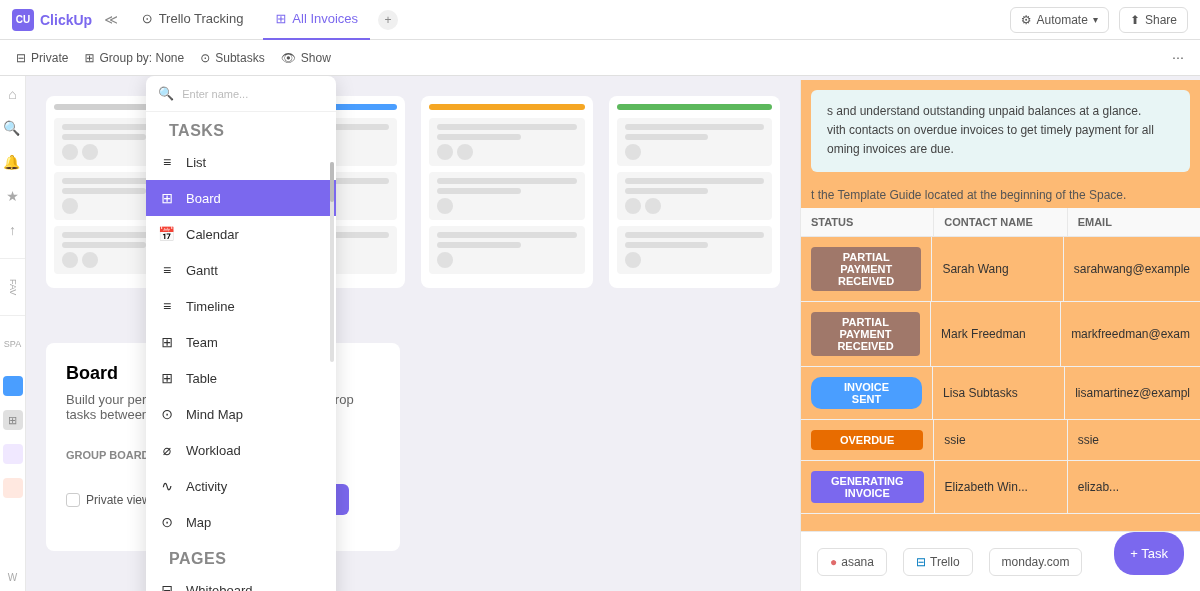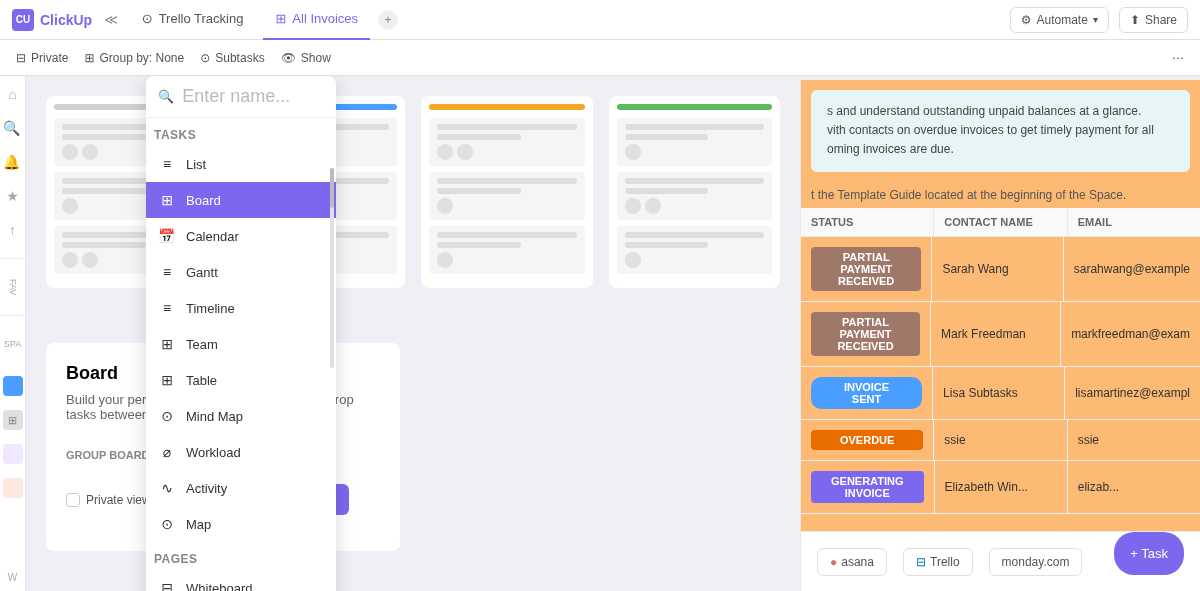--- a/index.html
+++ b/index.html
@@ -51,23 +51,23 @@
     .config-select { display: flex; align-items: center; gap: 6px; border: 1px solid #ddd; border-radius: 6px; padding: 5px 10px; font-size: 12px; color: #555; cursor: pointer; }
     .board-options { display: flex; align-items: center; gap: 16px; margin-bottom: 16px; }
     .checkbox-item { display: flex; align-items: center; gap: 6px; font-size: 12px; color: #555; cursor: pointer; }
     .checkbox { width: 14px; height: 14px; border: 1px solid #ccc; border-radius: 3px; }
     .add-board-btn { background: #7b68ee; color: white; border: none; border-radius: 6px; padding: 8px 20px; font-size: 13px; font-weight: 500; cursor: pointer; float: right; }
 
     
     .dropdown-overlay { position: absolute; top: 0; left: 0; right: 0; bottom: 0; z-index: 10; }
     .dropdown-menu { position: absolute; top: 0; left: 120px; width: 190px; background: #fff; border-radius: 8px; box-shadow: 0 4px 20px rgba(0,0,0,0.15); z-index: 20; overflow: hidden; }
     .dropdown-search { padding: 10px 12px; border-bottom: 1px solid #f0f0f0; display: flex; align-items: center; gap: 8px; }
-    .dropdown-search input { border: none; outline: none; font-size: 18px; color: #555; flex: 1; background: transparent; }
+    .dropdown-search input { border: none; outline: none; font-size: 11px; color: #555; flex: 1; background: transparent; }
     .dropdown-search input::placeholder { color: #bbb; }
-    .dropdown-section-label { padding: 10px 8px 4px; font-size: 12px; font-weight: 600; color: #888; text-transform: uppercase; letter-spacing: 0.5px; }
+    .dropdown-section-label { padding: 10px 23px 4px; font-size: 16px; font-weight: 600; color: #888; text-transform: uppercase; letter-spacing: 0.5px; }
     .dropdown-item { display: flex; align-items: center; gap: 10px; padding: 9px 12px; cursor: pointer; color: #333; font-size: 13px; }
     .dropdown-item.active { background: #7b68ee; color: white; }
     .dropdown-item .di-icon { width: 18px; height: 18px; display: flex; align-items: center; justify-content: center; font-size: 14px; flex-shrink: 0; }
     .dropdown-scrollbar { position: absolute; right: 2px; top: 50px; width: 4px; height: 200px; background: #e0e0e0; border-radius: 2px; }
     .scrollbar-thumb { width: 4px; height: 40px; background: #bbb; border-radius: 2px; }
 
     
     .right-panel { position: absolute; top: 4px; right: 0; width: 400px; bottom: 0; background: #fdba74; border-left: 1px solid #e8e8e8; overflow: hidden; }
     .table-header { display: flex; background: #f9f9f9; border-bottom: 1px solid #e8e8e8; font-size: 11px; font-weight: 600; color: #666; text-transform: uppercase; }
     .th { padding: 8px 10px; flex: 1; border-right: 1px solid #e8e8e8; }

